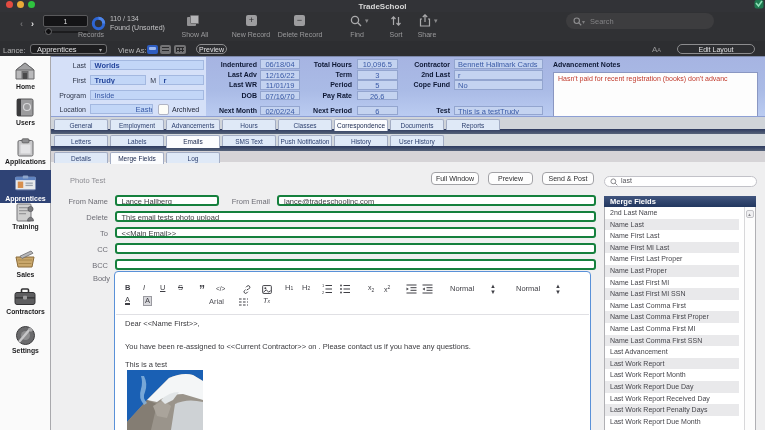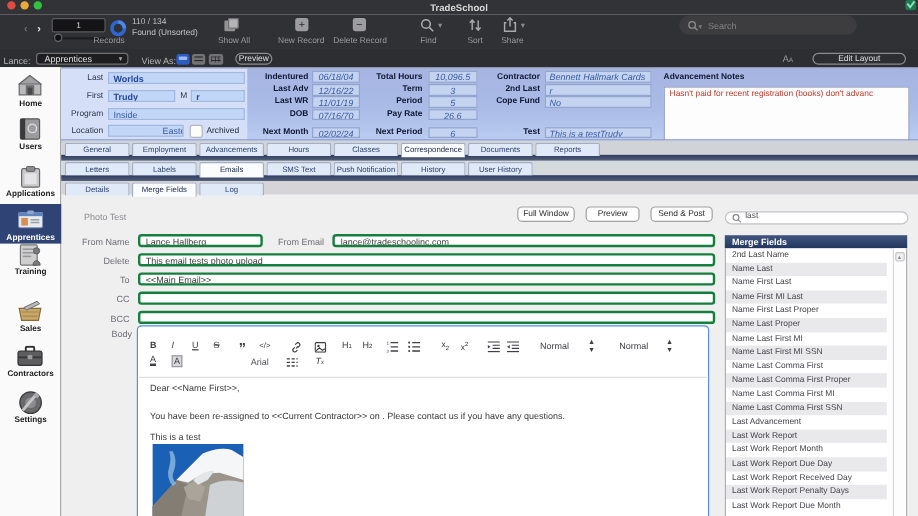--- a/index.html
+++ b/index.html
@@ -16,21 +16,21 @@
   #layoutbar { left:0; top:41px; width:765px; height:15px; background:#2d2e31; }
   .lbtxt { color:#b5b5b7; font-size:7.5px; top:3px; }
   
   #sidebar { left:0; top:56px; width:51px; height:374px; background:#fafafa; border-right:1px solid #a9a9ad; }
   .sbitem { width:51px; text-align:center; font-size:6.8px; font-weight:bold; color:#1c1c1e; }
   
   #hdrL { left:51px; top:56px; width:155px; height:62px; border-top:1px solid #7d89ab; background:#d5e0f8; }
   #hdrR { left:206px; top:56px; width:559px; height:62px; border-top:1px solid #7d89ab; background:linear-gradient(#a6b4e2,#aabbe6 55%,#bccdf2); }
   .hlab { font-size:7px; color:#2e3548; text-align:right; }
   .hlabB { font-size:7px; color:#0e1834; font-weight:bold; text-align:right; }
-  .hfld { background:#c4d3f0; border:1px solid #93a5cf; font-size:7.5px; color:#3a5aa6; padding-left:3px; overflow:hidden; white-space:nowrap;font-style:italic; }
+  .hfld { background:#c4d3f0; border:1px solid #93a5cf; font-size:7.5px; color:#3a5aa6; padding-left:3px; overflow:hidden; white-space:nowrap; }
   .hfldL { background:#c2d6f7; border:1px solid #a3b8e0; font-size:7.5px; color:#3a5aa6; padding-left:4px; overflow:hidden; white-space:nowrap; }
   
   .strip { left:51px; width:714px; }
   .tab { position:absolute; top:1px; height:11px; background:#dfe9f7; border:1px solid #a3adc4; border-bottom:none; border-radius:2px 2px 0 0; text-align:center; font-size:6.5px; color:#2c3f6e; line-height:11px; white-space:nowrap; overflow:hidden; }
   .tabon { background:#fbfcfe; color:#18264c; height:12.5px; }
   .dbar { left:51px; width:714px; height:6px; background:linear-gradient(#2d3a5f,#566379); }
   
   .btn { background:#fdfdfd; border:1px solid #a2a2a6; border-radius:4px; font-size:7px; color:#2d2d2f; text-align:center; }
   .flab { font-size:7.5px; color:#6e6e76; text-align:right; }
   .ffld { background:#fff; border:2px solid #15803d; border-radius:3px; font-size:7.5px; color:#3c3c40; padding-left:5px; overflow:hidden; white-space:nowrap; }

